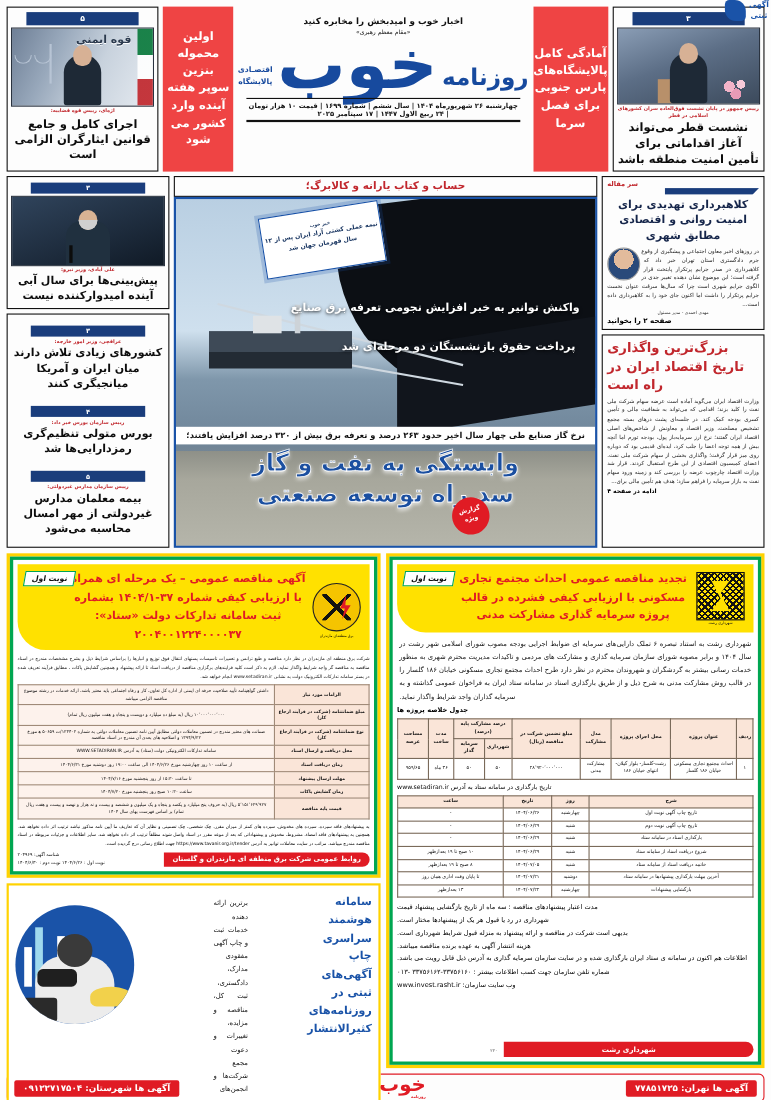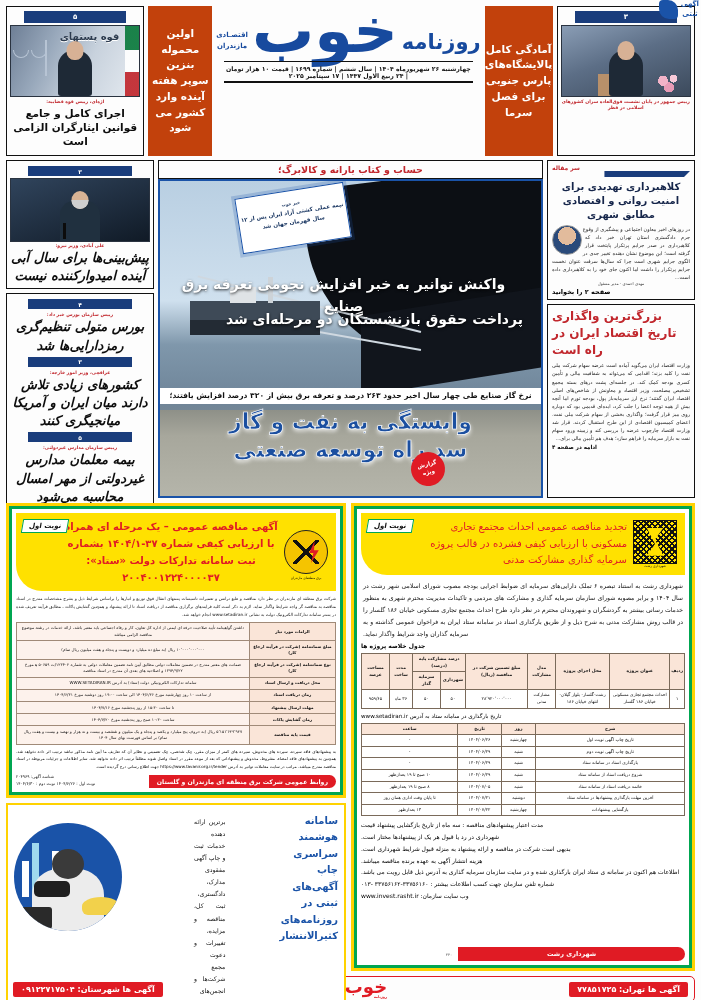--- a/index.html
+++ b/index.html
@@ -111,21 +111,21 @@
     font-size: 10.5px;
     font-weight: bold;
     line-height: 1.35;
     text-align: center;
     color: #0d0d0d;
     padding: 0 1px;
   }
 
   .mast-blue {
     width: 68px;
-    background: #c2410c;
+    background: #ef4444;
     color: #fff;
     font-weight: bold;
     font-size: 10.5px;
     line-height: 1.5;
     text-align: center;
     padding: 10px 3px;
     display: flex; align-items: center; justify-content: center;
   }
   .mast-center {
     flex: 1;
@@ -245,21 +245,21 @@
     width: 110px; height: 56px;
     background:#fff; border:1.2px solid #1a53a8;
     transform: rotate(-9deg);
     font-size: 5.6px; font-weight:bold; color:#16335f;
     line-height: 1.75; text-align:center; padding-top: 9px;
     box-shadow: 0 0 0 3px rgba(26,83,168,.22);
   }
   .stamp .st-label { color:#16335f; font-size:4.2px; display:block; margin-bottom:1px;}
   .ov-white {
     position:absolute; color:#fff; font-weight:bold;
-    font-size: 14px; line-height:1.6; text-align:center;
+    font-size: 10px; line-height:1.6; text-align:center;
     text-shadow: 0 1px 3px rgba(0,0,0,.85);
   }
   .ov1 { top: 92px; right: 14px; }
   .ov2 { top: 127px; right: 18px; }
   .white-strip {
     position:absolute; left:0; right:0; top: 207px;
     background:#fff; color:#111; font-size:7.6px; font-weight:bold;
     text-align:center; padding: 3px 4px; line-height:1.3;
   }
   .big-blue {
@@ -277,21 +277,21 @@
     transform: rotate(-14deg); line-height:1.4;
   }
 
   
   .lead-item { border:1.2px solid #111; padding:3px; }
   .mini-bar {
     background:#1a3d7c; color:#fff; font-size:6px; font-weight:bold;
     text-align:center; padding:1.5px 0; margin: 2px 18px 2px;
   }
   .mini-credit { color:#c1272d; font-size:4.6px; font-weight:bold; text-align:center; padding:1px 0;}
-  .mini-head { font-size:13px; font-weight:bold; text-align:center; line-height:1.4; color:#0d0d0d;font-style:italic;}
+  .mini-head { font-size:10px; font-weight:bold; text-align:center; line-height:1.4; color:#0d0d0d;}
   .photo-energy {
     width:100%; height:64px; border:1px solid #2a3340;
     background: linear-gradient(160deg,#30445c,#1d2b3c 60%,#101a26);
     position:relative; overflow:hidden;
   }
   .photo-energy .figure2 {
     position:absolute; bottom:0; left:50%; transform:translateX(-50%);
     width:40px; height:40px; background:#20303f; border-radius:14px 14px 0 0;
   }
   .photo-energy .head2 {
@@ -339,22 +339,22 @@
     position:relative;
   }
   .seal:after {
     content:"";
     position:absolute; inset:7px;
     background:#ffe100;
     clip-path: polygon(20% 0,80% 0,50% 42%,80% 100%,20% 100%,50% 58%);
   }
   .seal-cap { font-size:3.4px; text-align:center; color:#111; }
   .tender-title {
-    flex:1; color:#e01b24;
-    font-size: 10px; font-weight:normal; line-height:1.65;
+    flex:1; text-align:center; color:#e01b24;
+    font-size: 10px; font-weight:bold; line-height:1.65;
     padding-left: 46px;
   }
   .tender-para {
     font-size: 6.2px; line-height: 1.95; text-align: justify;
     color:#111; margin-top:5px; padding: 0 2px;
     text-align-last: left;
   }
   .tender-sub { font-size:6px; text-align:left; margin:2px 0; font-weight:bold;}
 
   table.t { width:100%; border-collapse: collapse; margin-top:2px; }
@@ -480,45 +480,50 @@
 
     <div class="mast-side">
       <div class="pagebar">۳</div>
       <div class="photo">
         <div class="podium"></div>
         <div class="figure"></div>
         <div class="head"></div>
         <div class="flowers"></div>
       </div>
       <div class="credit">رییس جمهور در پایان نشست فوق‌العاده سران کشورهای اسلامی در قطر</div>
+      <div class="side-head">نشست قطر می‌تواند آغاز اقداماتی برای تأمین امنیت منطقه باشد</div>
     </div>
 
     <div class="mast-blue">آمادگی کامل پالایشگاه‌های پارس جنوبی برای فصل سرما</div>
 
     <div class="mast-center">
+      <div class="slogan">
+        <span>اخبار خوب و امیدبخش را مخابره کنید</span>
+        <small>«مقام معظم رهبری»</small>
+      </div>
       <div class="logo-wrap">
         <div style="display:flex;flex-direction:column;align-items:center;">
           <div class="logo-rooz">روزنامه</div>
         </div>
         <div class="logo-khoob">خوب</div>
         <div class="logo-sub">
           <div>اقتصـادی</div>
-          <div>مازندران</div>
+          <div>پالایشگاه</div>
         </div>
       </div>
       <div class="dateline">چهارشنبه ۲۶ شهریورماه ۱۴۰۴ | سال ششم | شماره ۱۶۹۹ | قیمت ۱۰ هزار تومان | ۲۴ ربیع الاول ۱۴۴۷ | ۱۷ سپتامبر ۲۰۲۵</div>
     </div>
 
     <div class="mast-blue">اولین محموله بنزین سوپر هفته آینده وارد کشور می شود</div>
 
     <div class="mast-side">
       <div class="pagebar">۵</div>
       <div class="photo judic">
         <div class="flagstripe"></div>
-        <div class="gha">قوه پستهای</div>
+        <div class="gha">قوه ایمنی</div>
         <div class="scales"></div>
         <div class="figure"></div>
         <div class="head"></div>
       </div>
       <div class="credit">اژه‌ای، رییس قوه قضاییه:</div>
       <div class="side-head">اجرای کامل و جامع قوانین ایثارگران الزامی است</div>
     </div>
   </div>
 
   <div class="body-grid">
@@ -584,28 +589,28 @@
           <div class="head2"></div>
           <div class="beard"></div>
           <div class="mic"></div>
         </div>
         <div class="mini-credit">علی آبادی، وزیر نیرو:</div>
         <div class="mini-head">پیش‌بینی‌ها برای سال آبی آینده امیدوارکننده نیست</div>
       </div>
 
       <div class="lead-item" style="flex:1;display:flex;flex-direction:column;justify-content:space-around;">
         <div>
+          <div class="mini-bar">۳</div>
+          <div class="mini-credit">عراقچی، وزیر امور خارجه:</div>
+          <div class="mini-head">کشورهای زیادی تلاش دارند میان ایران و آمریکا میانجیگری کنند</div>
+        </div>
+        <div>
           <div class="mini-bar">۴</div>
           <div class="mini-credit">رییس سازمان بورس خبر داد:</div>
           <div class="mini-head">بورس متولی تنظیم‌گری رمزدارایی‌ها شد</div>
-        </div>
-        <div>
-          <div class="mini-bar">۳</div>
-          <div class="mini-credit">عراقچی، وزیر امور خارجه:</div>
-          <div class="mini-head">کشورهای زیادی تلاش دارند میان ایران و آمریکا میانجیگری کنند</div>
         </div>
         <div>
           <div class="mini-bar">۵</div>
           <div class="mini-credit">رییس سازمان مدارس غیردولتی:</div>
           <div class="mini-head">بیمه معلمان مدارس غیردولتی از مهر امسال محاسبه می‌شود</div>
         </div>
       </div>
     </div>
   </div>
 

